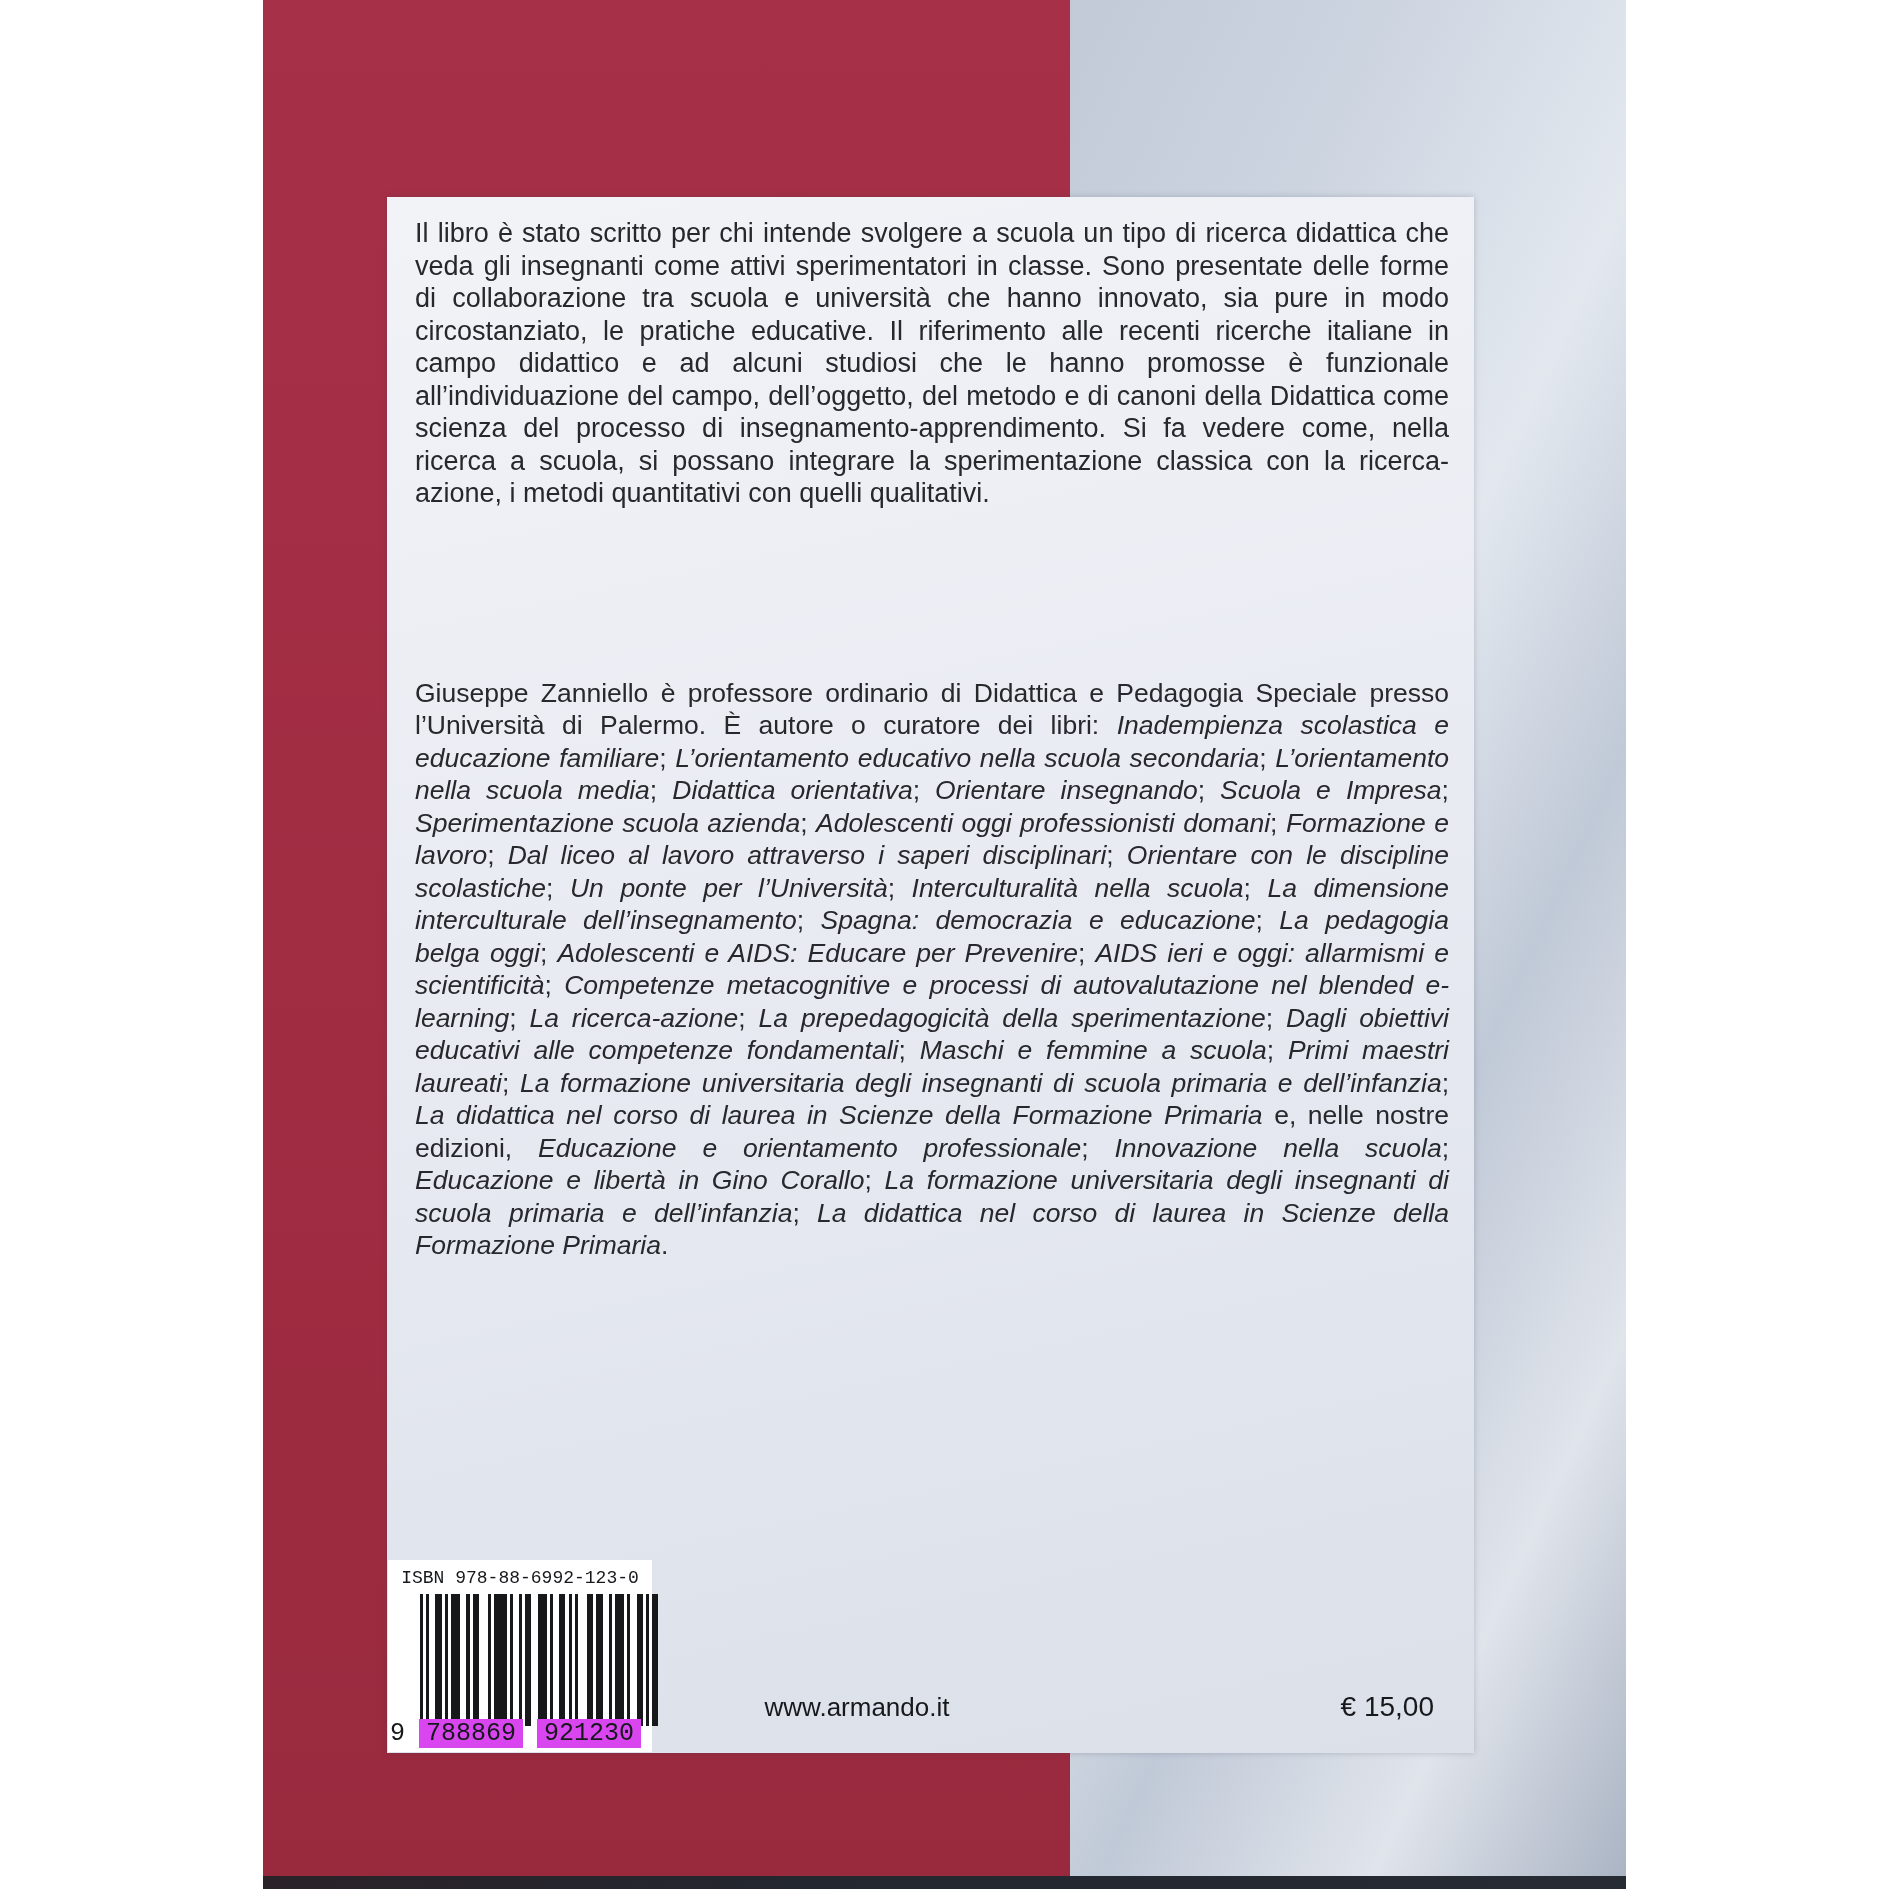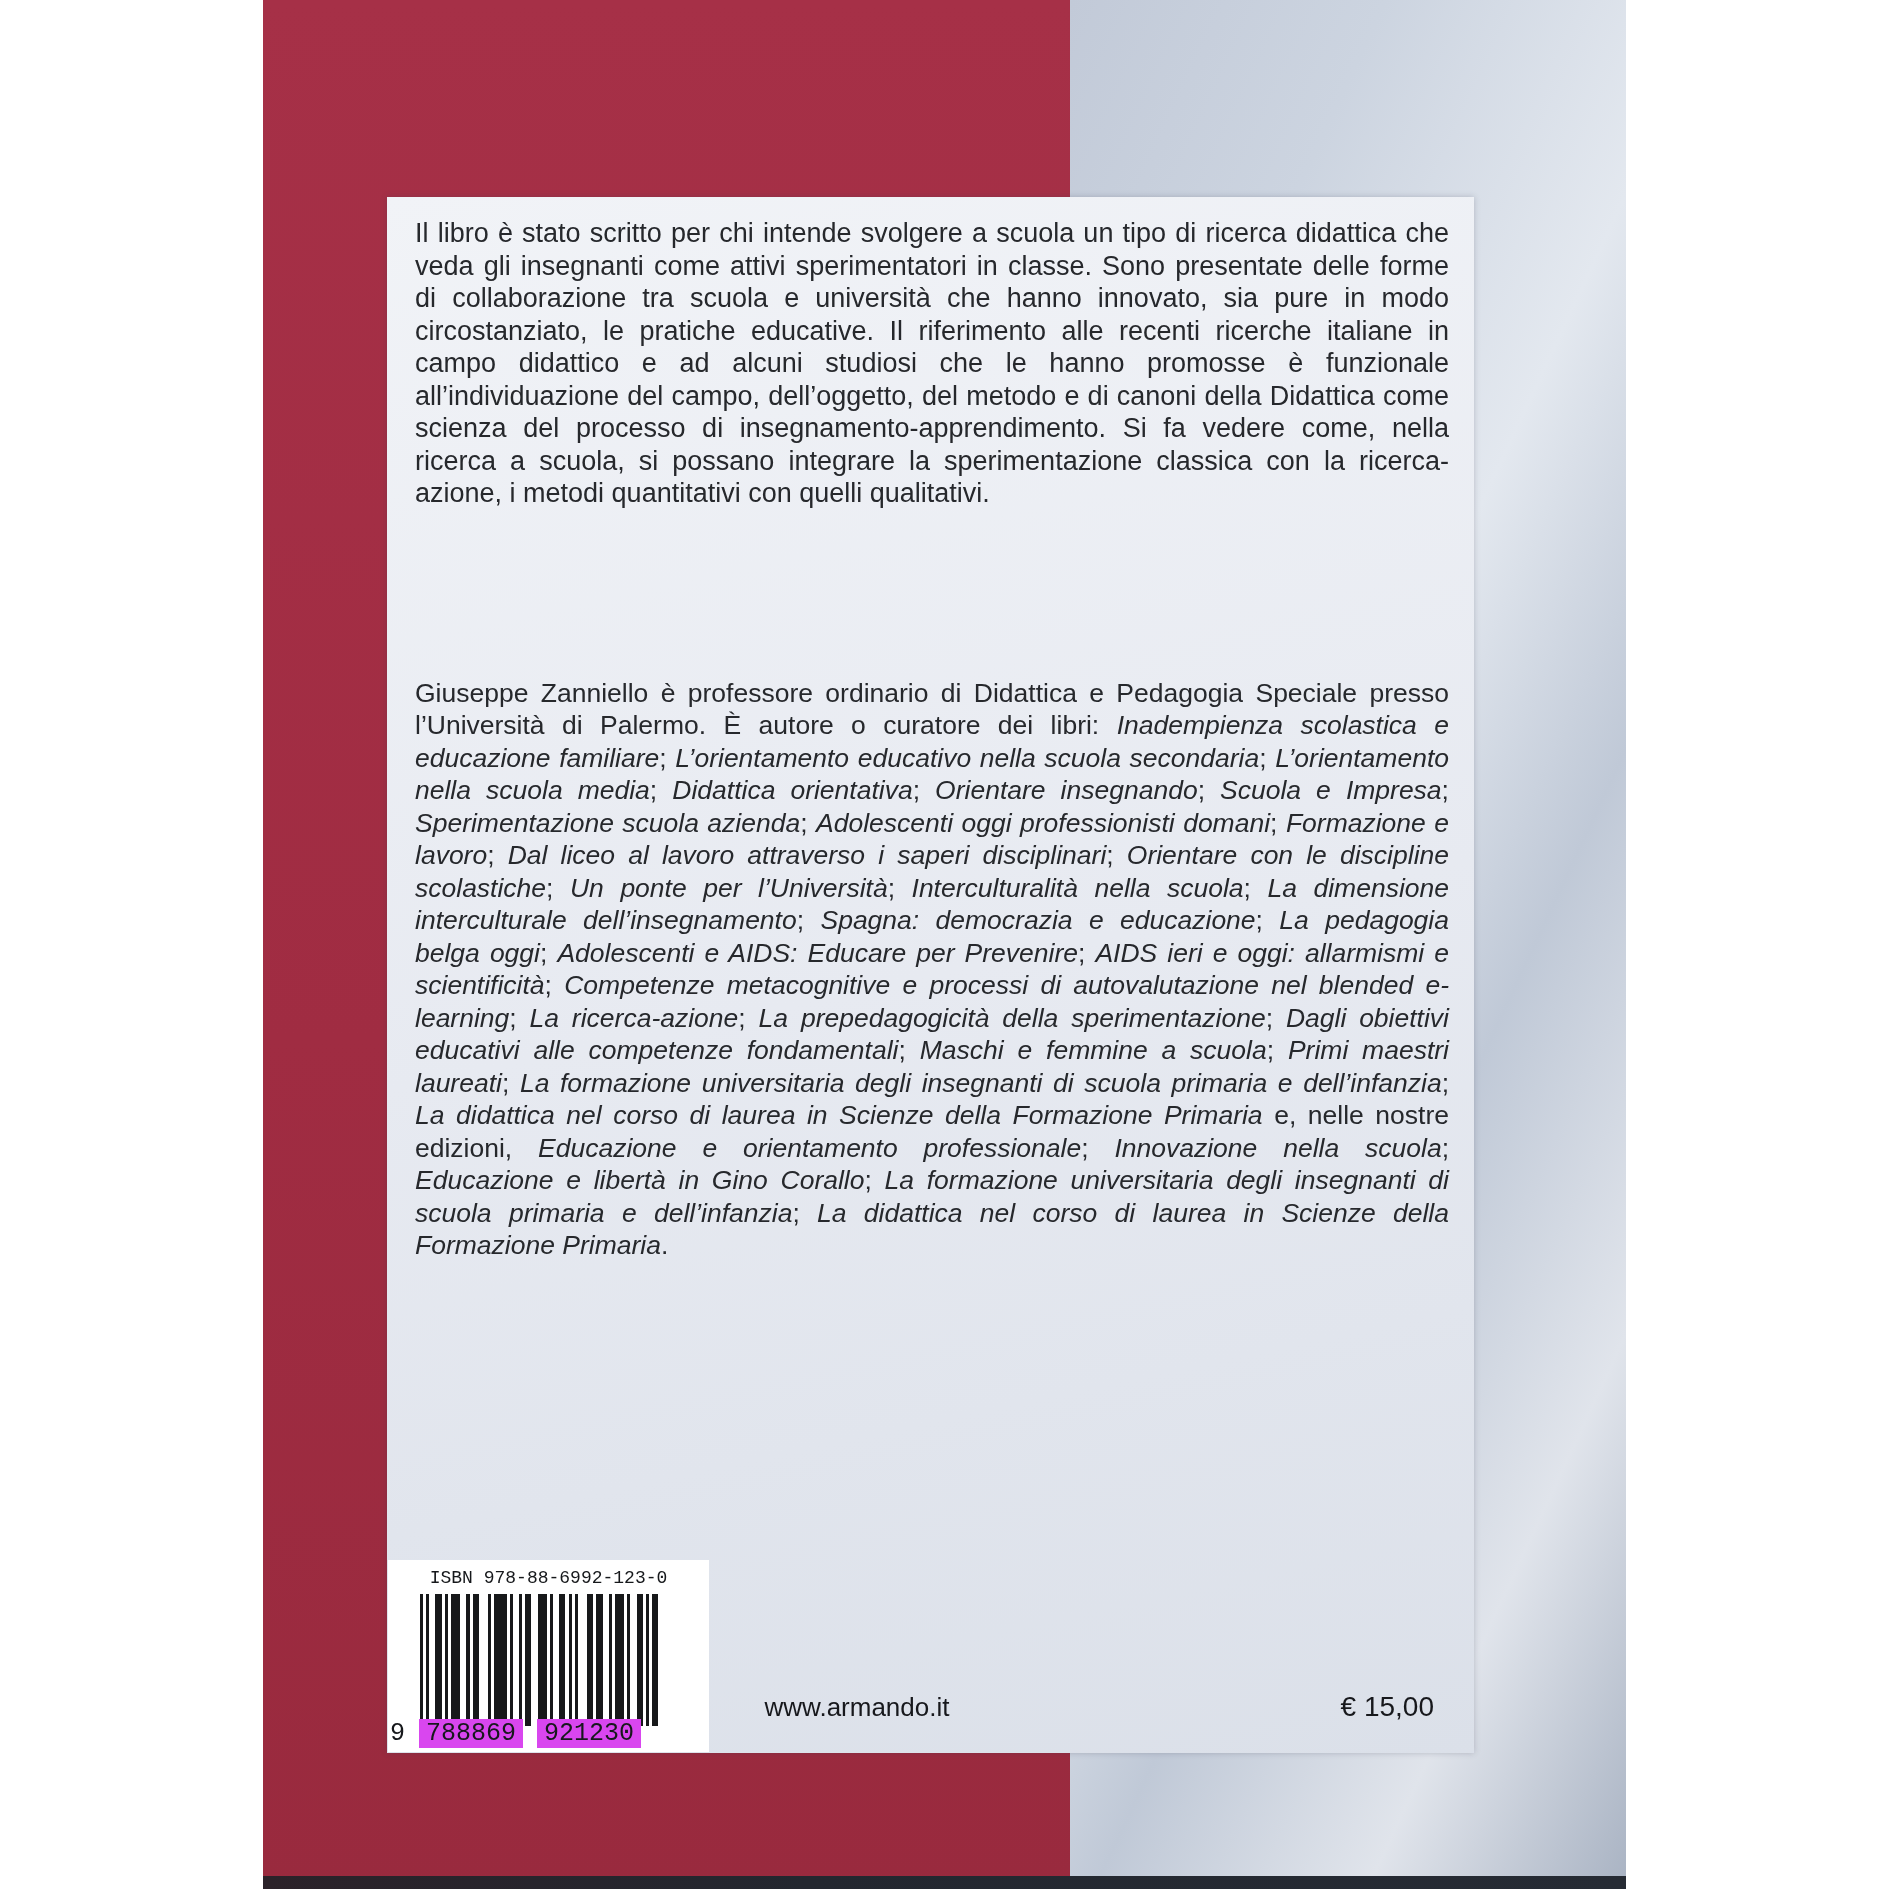--- a/index.html
+++ b/index.html
@@ -40,21 +40,21 @@
   .bio{
     margin:167px 0 0 0;
     font-size:26.5px;line-height:32.5px;color:#26282c;
     text-align:justify;
   }
   .seg-b{font-weight:normal;}
   .seg-i{font-style:italic;}
   .seg-r{font-style:normal;font-weight:normal;}
   
   .barcode-box{
-    position:absolute;left:1px;bottom:1px;width:321px;height:192px;
+    position:absolute;left:1px;bottom:1px;width:264px;height:192px;
     background:#ffffff;
   }
   .isbn-label{
     position:absolute;top:8px;left:0;width:100%;
     text-align:center;
     font-family:"Liberation Mono", monospace;
     font-size:18px;letter-spacing:0;color:#16181b;white-space:nowrap;
   }
   .bars{
     position:absolute;left:32px;top:34px;width:238px;height:132px;

